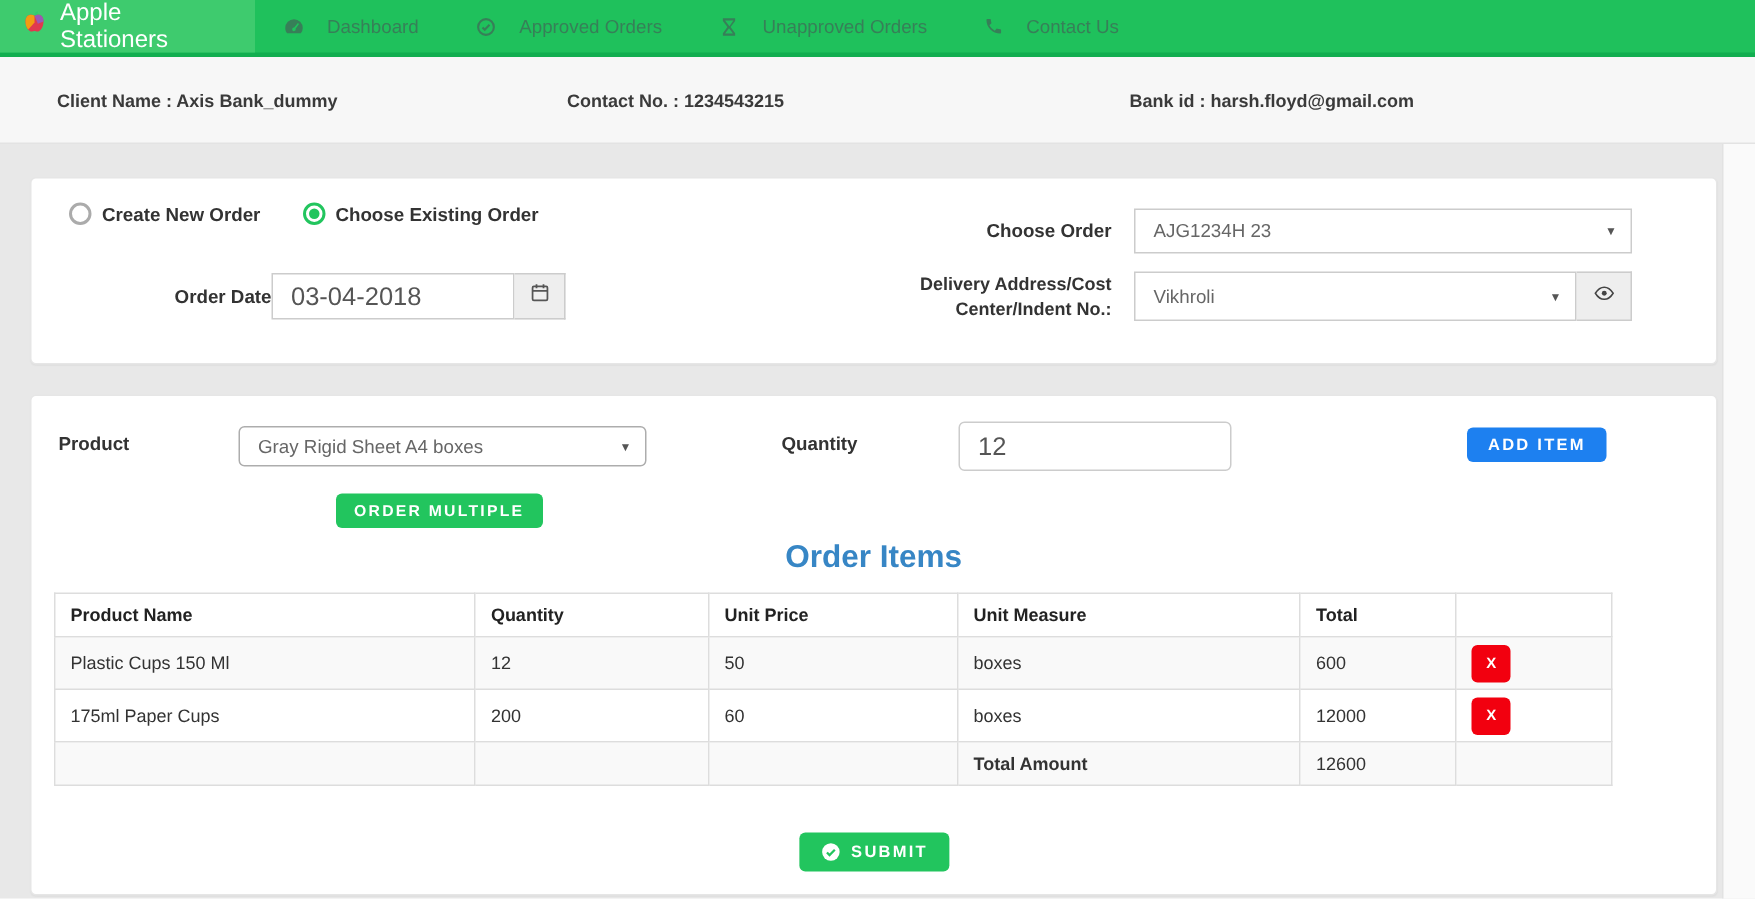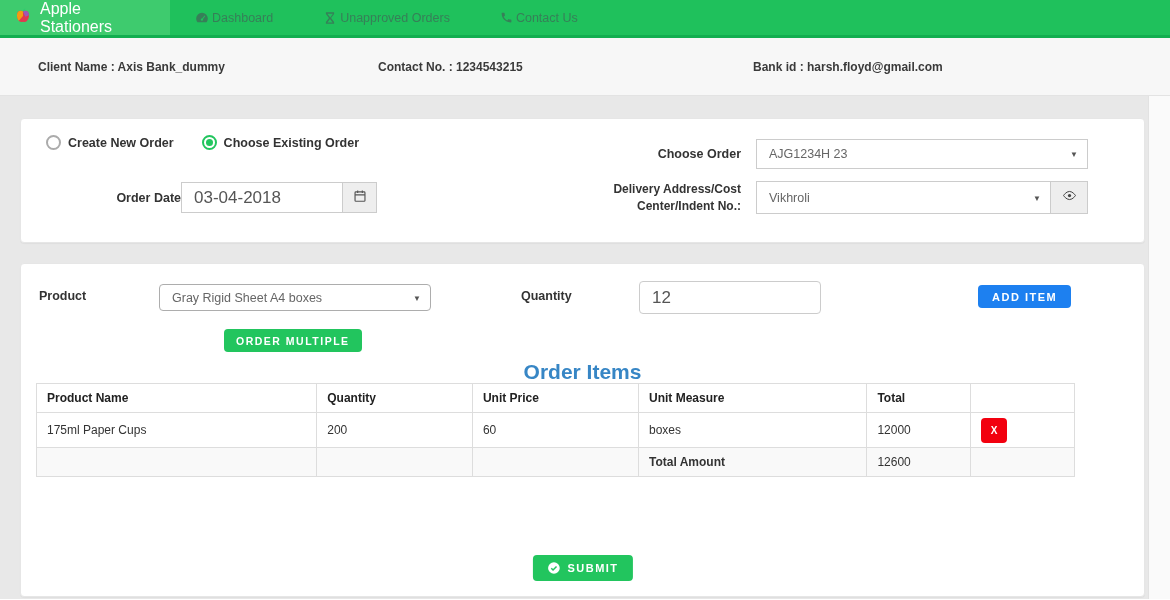--- a/index.html
+++ b/index.html
@@ -5,21 +5,21 @@
   * { margin:0; padding:0; box-sizing:border-box; }
   html,body { width:1170px; height:600px; overflow:hidden; background:#fff;
     font-family:"Liberation Sans", sans-serif; }
 
   
   .navbar { position:relative; height:38px; background:#1fc15c; border-bottom:3px solid #12ae50;
     display:flex; align-items:stretch; }
   .brand { width:170px; background:#3ecb6e; display:flex; align-items:center; gap:8px;
     padding:0 14px; color:#fff; font-size:16px; cursor:pointer; }
   .nav-items { display:flex; align-items:center; }
-  .nav-item { display:flex; align-items:center; gap:3px; padding:0 25px; height:100%;
+  .nav-item { display:flex; align-items:center; gap:15px; padding:0 19px; height:100%;
     color:#377f58; font-size:12.5px; cursor:pointer; }
   .nav-item svg { display:block; }
   .nav-user { margin-left:auto; display:flex; align-items:center; gap:8px; padding-right:34px;
     color:#fff; font-size:12px; cursor:pointer; }
 
   
   .client-bar { height:58px; background:#f7f7f7; border-bottom:1px solid #e3e3e3;
     display:flex; align-items:center; font-size:12px; font-weight:bold; color:#3a3a3a; }
   .client-bar .cb-cell1 { padding-left:38px; width:378px; }
   .client-bar .cb-cell2 { width:375px; }
@@ -77,21 +77,21 @@
   .btn { border:none; color:#fff; font-weight:bold; letter-spacing:1.5px; border-radius:4px;
     cursor:pointer; font-family:"Liberation Sans", sans-serif; }
   .btn-additem { position:absolute; left:957px; top:21px; height:23px; padding:0 14px;
     background:#1d80f0; font-size:11px; }
   .btn-ordermultiple { position:absolute; left:203px; top:65px; height:23px; padding:0 12px;
     background:#22c55e; font-size:10.5px; }
   .order-items-title { position:absolute; left:0; top:96px; width:100%; text-align:center;
     color:#3786c5; font-size:21px; font-weight:bold; }
 
   
-  .items-table { position:absolute; left:15px; top:119px; width:1039px; border-collapse:collapse;
+  .items-table { position:absolute; left:15px; top:131px; width:1039px; border-collapse:collapse;
     table-layout:fixed; font-size:12px; color:#333; }
   .items-table th, .items-table td { border:1px solid #ddd; padding:0 10px; text-align:left;
     overflow:hidden; white-space:nowrap; }
   .items-table th { height:29px; font-size:12px; color:#222; }
   .items-table td { height:35px; }
   .items-table .trow-odd  { background:#f9f9f9; }
   .items-table .trow-even { background:#ffffff; }
   .items-table .trow-total { background:#f9f9f9; }
   .items-table .trow-total td { height:29px; }
   .btn-x { width:26px; height:25px; background:#f2000f; color:#fff; border:none; border-radius:4px;
@@ -115,20 +115,29 @@
     <span>Apple Stationers</span>
   </div>
   <div class="nav-items">
     <div class="nav-item">
       <span>
         <svg width="14" height="14" viewBox="0 0 24 24" fill="currentColor">
           <path d="M12 3a10 10 0 0 0-10 10c0 2.4.8 4.5 2.2 6.2h15.6A9.9 9.9 0 0 0 22 13 10 10 0 0 0 12 3zm5.7 5.7-3.9 5.2a2 2 0 1 1-1.6-1.2l4.3-5.2 1.2 1.2z"></path>
         </svg>
       </span>
       <span>Dashboard</span>
+    </div>
+    <div class="nav-item">
+      <span>
+        <svg width="14" height="14" viewBox="0 0 24 24" fill="none" stroke="currentColor" stroke-width="2.4">
+          <circle cx="12" cy="12" r="9"></circle>
+          <path d="M8 12.5l2.6 2.6L16 9.5"></path>
+        </svg>
+      </span>
+      <span>Approved Orders</span>
     </div>
     <div class="nav-item">
       <span>
         <svg width="14" height="14" viewBox="0 0 24 24" fill="currentColor">
           <path d="M5 2h14v3l-5.2 7L19 19v3H5v-3l5.2-7L5 5zm2.5 2.5 5 6.5 4.5-6.5zm4.5 9-4.5 6h9z"></path>
         </svg>
       </span>
       <span>Unapproved Orders</span>
     </div>
     <div class="nav-item">
@@ -229,20 +238,28 @@
         <tr>
           <th>Product Name</th>
           <th>Quantity</th>
           <th>Unit Price</th>
           <th>Unit Measure</th>
           <th>Total</th>
           <th></th>
         </tr>
       </thead>
       <tbody>
+        <tr class="trow-odd">
+          <td>Plastic Cups 150 Ml</td>
+          <td>12</td>
+          <td>50</td>
+          <td>boxes</td>
+          <td>600</td>
+          <td><button class="btn-x">X</button></td>
+        </tr>
         <tr class="trow-even">
           <td>175ml Paper Cups</td>
           <td>200</td>
           <td>60</td>
           <td>boxes</td>
           <td>12000</td>
           <td><button class="btn-x">X</button></td>
         </tr>
         <tr class="trow-total">
           <td></td>

